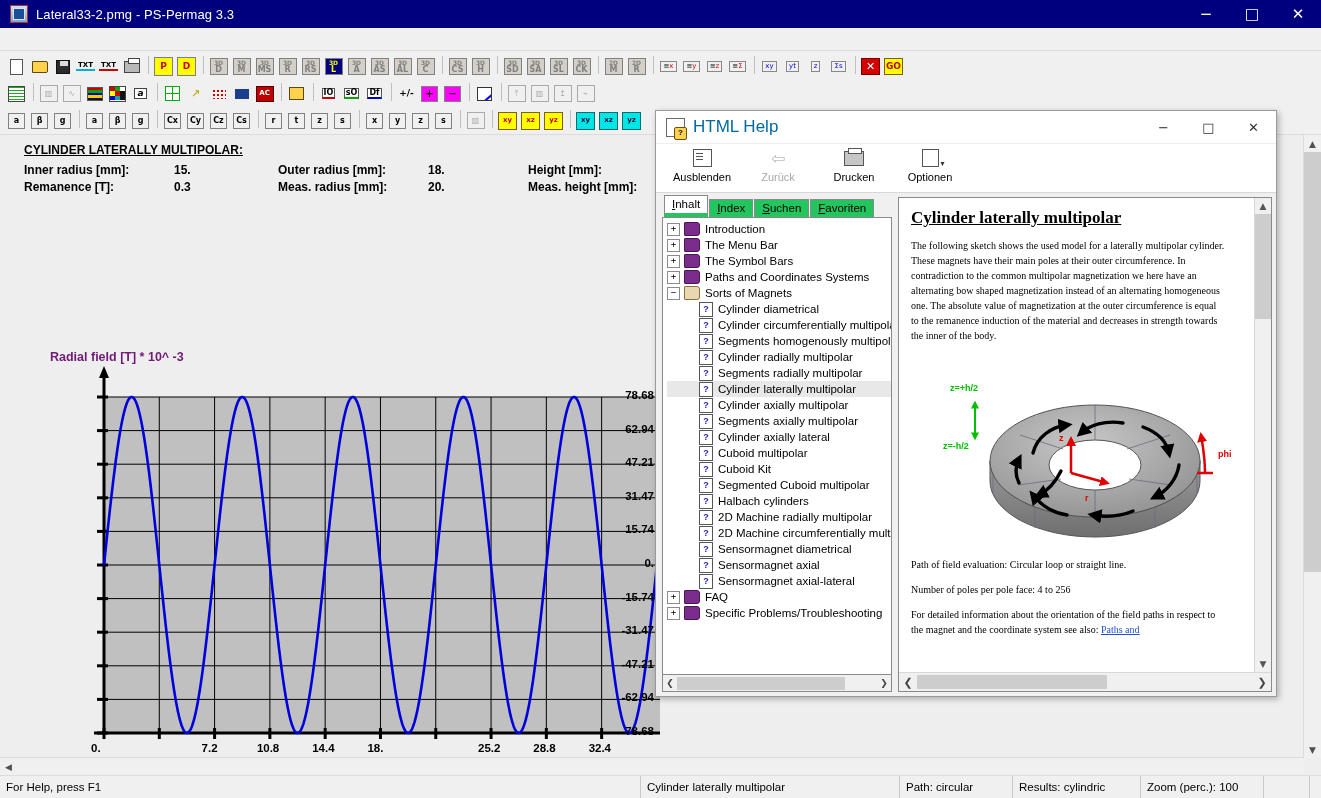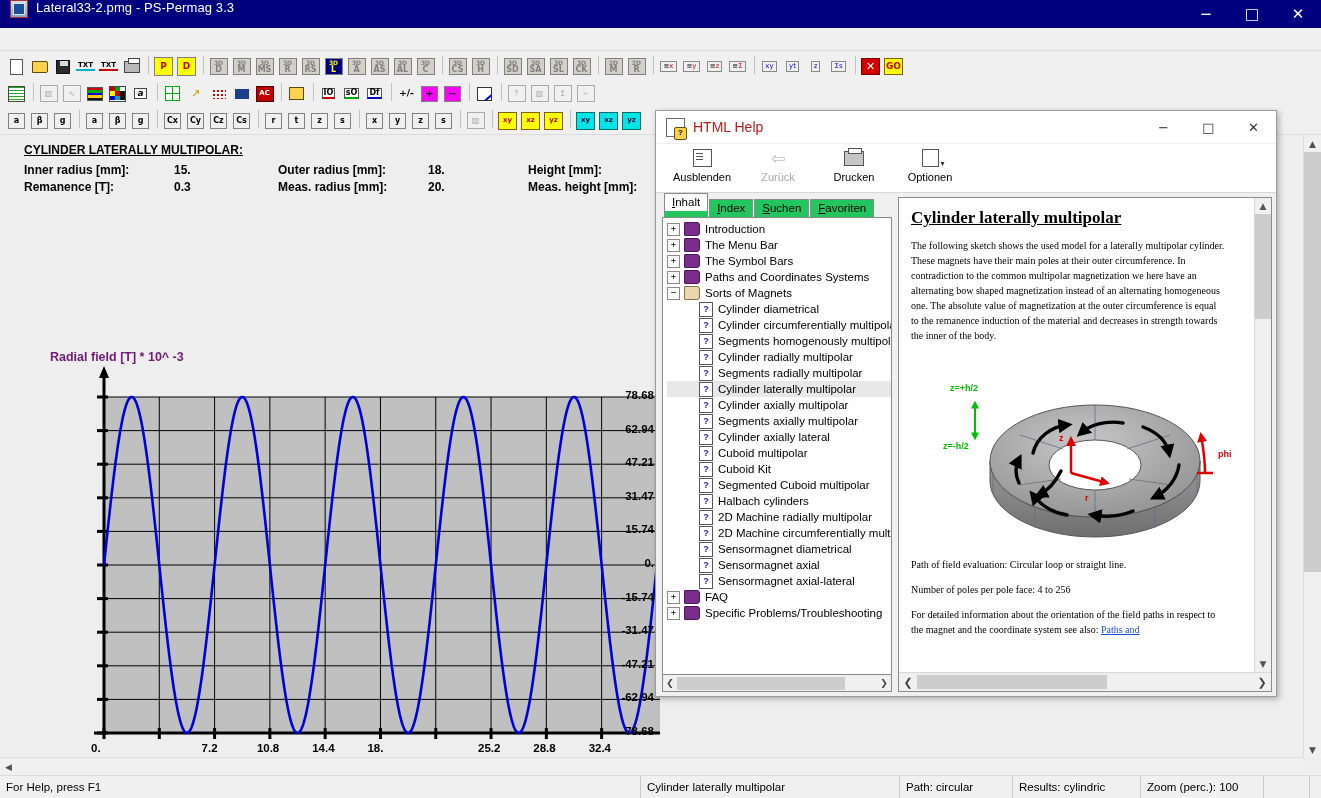--- a/index.html
+++ b/index.html
@@ -8,21 +8,21 @@
     font-family:"Liberation Sans",sans-serif;
     font-size:12px;
     background:#f0f0f0;
     position:relative;
     -webkit-font-smoothing:none;
   }
   
   #app{position:absolute;inset:0;background:#f0f0f0;display:flex;flex-direction:column;}
 
   .titlebar{
-    height:28px;background:#00007f;color:#fff;display:flex;align-items:flex-start;
+    height:28px;background:#00007f;color:#fff;display:flex;align-items:center;
     flex:0 0 auto;
   }
   .titlebar .tb-icon{width:18px;height:18px;margin:0 8px 0 10px;
     background:linear-gradient(#cfe0ef,#7fa6c8);border:1px solid #b03030;
     display:flex;align-items:center;justify-content:center;box-sizing:border-box;}
   .titlebar .tb-icon i{display:block;width:10px;height:10px;background:#1b4f9c;border:1px solid #d8e4f0;}
   .titlebar .tb-title{font-size:13px;letter-spacing:0.1px;}
   .titlebar .tb-btns{margin-left:auto;display:flex;height:28px;}
   .titlebar .tb-btns div{width:46px;height:28px;display:flex;align-items:center;justify-content:center;
     font-size:15px;line-height:1;color:#fff;font-family:"DejaVu Sans",sans-serif;}
@@ -119,21 +119,21 @@
   
   #help{
     position:absolute;left:655px;top:110px;width:620px;height:585px;
     background:#f0f0f0;border:1px solid #9a9a9a;box-shadow:2px 2px 6px rgba(0,0,0,.28);
     display:flex;flex-direction:column;
   }
   .h-title{height:32px;display:flex;align-items:center;background:#fff;border-bottom:1px solid #eee;flex:0 0 auto;}
   .h-title .h-ico{width:17px;height:17px;margin:0 8px 0 10px;background:#fff;border:1px solid #6a6a6a;position:relative;}
   .h-title .h-ico::after{content:"?";position:absolute;right:-3px;bottom:-4px;width:11px;height:11px;background:#ffd24d;
     border:1px solid #6a5010;border-radius:2px;font-size:8px;font-weight:bold;line-height:10px;text-align:center;color:#000;}
-  .h-title .h-txt{font-size:14px;color:#b91c1c;}
+  .h-title .h-txt{font-size:17px;color:#0369a1;}
   .h-title .h-btns{margin-left:auto;display:flex;}
   .h-title .h-btns div{width:45px;height:32px;display:flex;align-items:center;justify-content:center;color:#333;
     font-size:13px;font-family:"DejaVu Sans",sans-serif;}
 
   .h-toolbar{height:48px;display:flex;align-items:flex-start;background:#fff;border-bottom:1px solid #d8d8d8;
     padding-left:8px;flex:0 0 auto;}
   .h-tb{width:76px;height:46px;display:flex;flex-direction:column;align-items:center;justify-content:flex-start;
     padding-top:3px;box-sizing:border-box;font-size:11px;color:#000;}
   .h-tb.dis{color:#a8a8a8;}
   .h-tb .gl{height:22px;display:flex;align-items:center;justify-content:center;margin-bottom:2px;}
@@ -144,21 +144,21 @@
   .gl-print{width:18px;height:13px;background:#c6c6c6;border:1px solid #555;position:relative;}
   .gl-print::after{content:"";position:absolute;left:3px;top:-4px;width:12px;height:4px;background:#fff;border:1px solid #555;}
   .gl-opt{width:15px;height:16px;background:#fff;border:1px solid #555;position:relative;}
   .gl-opt::after{content:"▾";position:absolute;right:-7px;bottom:-2px;font-size:8px;color:#333;}
 
   .h-body{flex:1 1 auto;display:flex;background:#f0f0f0;padding:4px 4px 4px 6px;box-sizing:border-box;min-height:0;}
   .h-left{width:230px;display:flex;flex-direction:column;background:#f0f0f0;flex:0 0 auto;min-height:0;}
   .h-tabs{display:flex;height:20px;align-items:flex-end;padding-left:2px;flex:0 0 auto;}
   .h-tab{padding:2px 7px 3px;border:1px solid #8a8a8a;border-bottom:none;background:#22c55e;font-size:11.5px;
     margin-right:1px;color:#000;}
-  .h-tab.active{background:#fff;border-bottom:6px solid #22c55e;position:relative;z-index:2;}
+  .h-tab.active{background:#fff;border-bottom:4px solid #22c55e;position:relative;z-index:2;}
   .tree{flex:1 1 auto;background:#fff;border:1px solid #8a8a8a;overflow:hidden;position:relative;min-height:0;}
   .tree-inner{padding:3px 0 0 4px;}
   .tnode{display:flex;align-items:center;height:16px;font-size:11.5px;white-space:nowrap;color:#000;}
   .tnode.sel{background:#e8e8e8;}
   .tplus{width:11px;height:11px;border:1px solid #8a8a8a;background:#fff;margin-right:4px;
     font-size:9px;line-height:9px;text-align:center;color:#000;flex:0 0 auto;font-family:"DejaVu Sans Mono",monospace;}
   .tspacer{width:15px;flex:0 0 auto;}
   .tbook{width:14px;height:12px;background:#7b2d8e;border:1px solid #4a1656;margin-right:5px;flex:0 0 auto;
     border-radius:1px 3px 3px 1px;}
   .tbook.open{background:#e8d8b0;border-color:#8a7040;}

